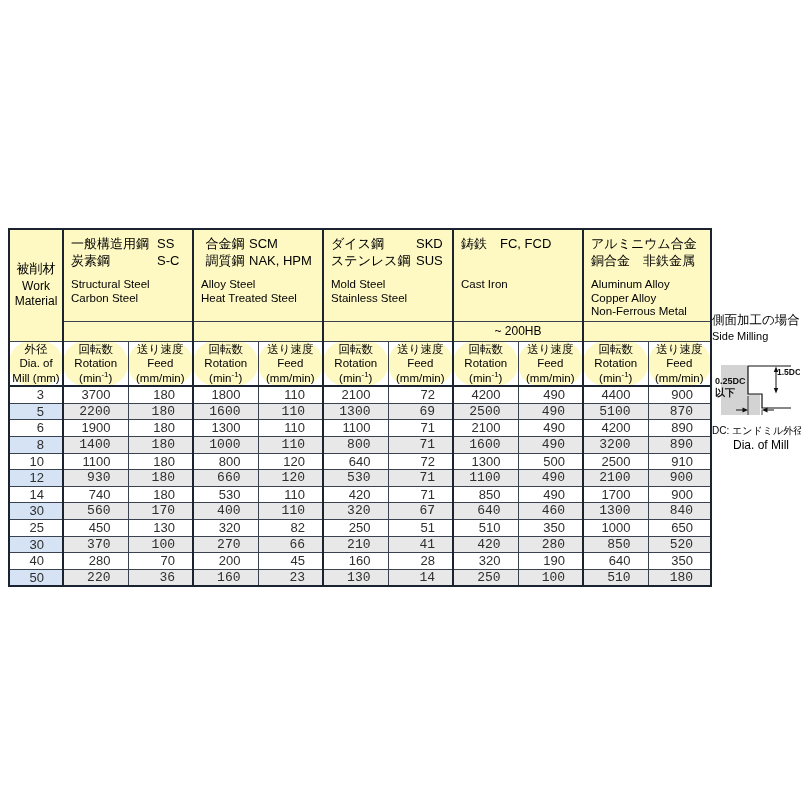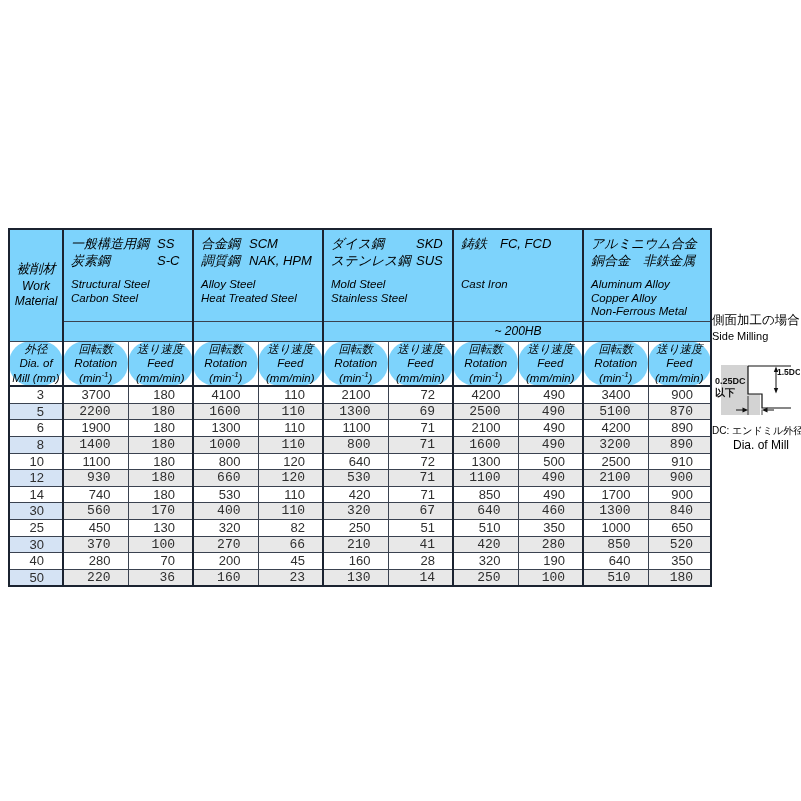--- a/index.html
+++ b/index.html
@@ -1,27 +1,27 @@
 <!DOCTYPE html>
 <html><head>
 <meta charset="utf-8">
 <style>
   html,body{margin:0;padding:0;width:801px;height:801px;background:#fff;overflow:hidden;
     font-family:"Liberation Sans","DejaVu Sans",sans-serif;color:#000;}
   .wrap{position:absolute;left:8px;top:228px;}
   table{border-collapse:collapse;table-layout:fixed;width:701px;border:2px solid #1b2330;}
   th,td{border:1px solid #3a4250;box-sizing:border-box;padding:0;font-weight:normal;margin:0;}
-  thead th{background:#7dd3fc;font-style:italic;}
+  thead th{background:#fef9c3;}
   .gL{border-left:2px solid #1b2330;}
   
   tr.mats{height:82px;}
   .mat{vertical-align:top;text-align:left;padding:5px 4px 2px 7px;}
   .mat .jp{height:43px;}
   .mat .jline{display:flex;font-size:13px;line-height:1.32;white-space:nowrap;}
-  .g0 .jlabel{min-width:86px;} .g1 .jlabel{min-width:48px;} .g2 .jlabel{min-width:85px;}
+  .g0 .jlabel{min-width:86px;} .g1 .jlabel{min-width:48px;text-align:center;} .g2 .jlabel{min-width:85px;}
   .mat .en{font-size:11.5px;line-height:1.18;}
   .matlabel{text-align:center;vertical-align:middle;font-size:12px;line-height:1.25;}
   .matlabel .jbig{font-size:13px;margin-bottom:2px;}
   
   tr.subs{height:20px;padding-left:44px;}
   .sub{font-size:12px;text-align:center;line-height:18px;}
   
   tr.units th{border-bottom:2px solid #1b2330;height:42px;font-size:11.5px;line-height:1.24;text-align:center;vertical-align:middle;border-radius:22px;}
   tr.units sup{font-size:8px;}
   
@@ -212,27 +212,27 @@
             <div>Feed</div>
             <div>(mm/min)</div>
           </th>
     </tr>
   </thead>
   <tbody id="data-rows">
         <tr>
           <td class="dia">3</td>
           <td class="num gL">3700</td>
           <td class="num">180</td>
-          <td class="num gL">4100</td>
+          <td class="num gL">1800</td>
           <td class="num">110</td>
           <td class="num gL">2100</td>
           <td class="num">72</td>
           <td class="num gL">4200</td>
           <td class="num">490</td>
-          <td class="num gL">3400</td>
+          <td class="num gL">4400</td>
           <td class="num">900</td>
         </tr>
         <tr class="alt">
           <td class="dia">5</td>
           <td class="num gL">2200</td>
           <td class="num">180</td>
           <td class="num gL">1600</td>
           <td class="num">110</td>
           <td class="num gL">1300</td>
           <td class="num">69</td>

